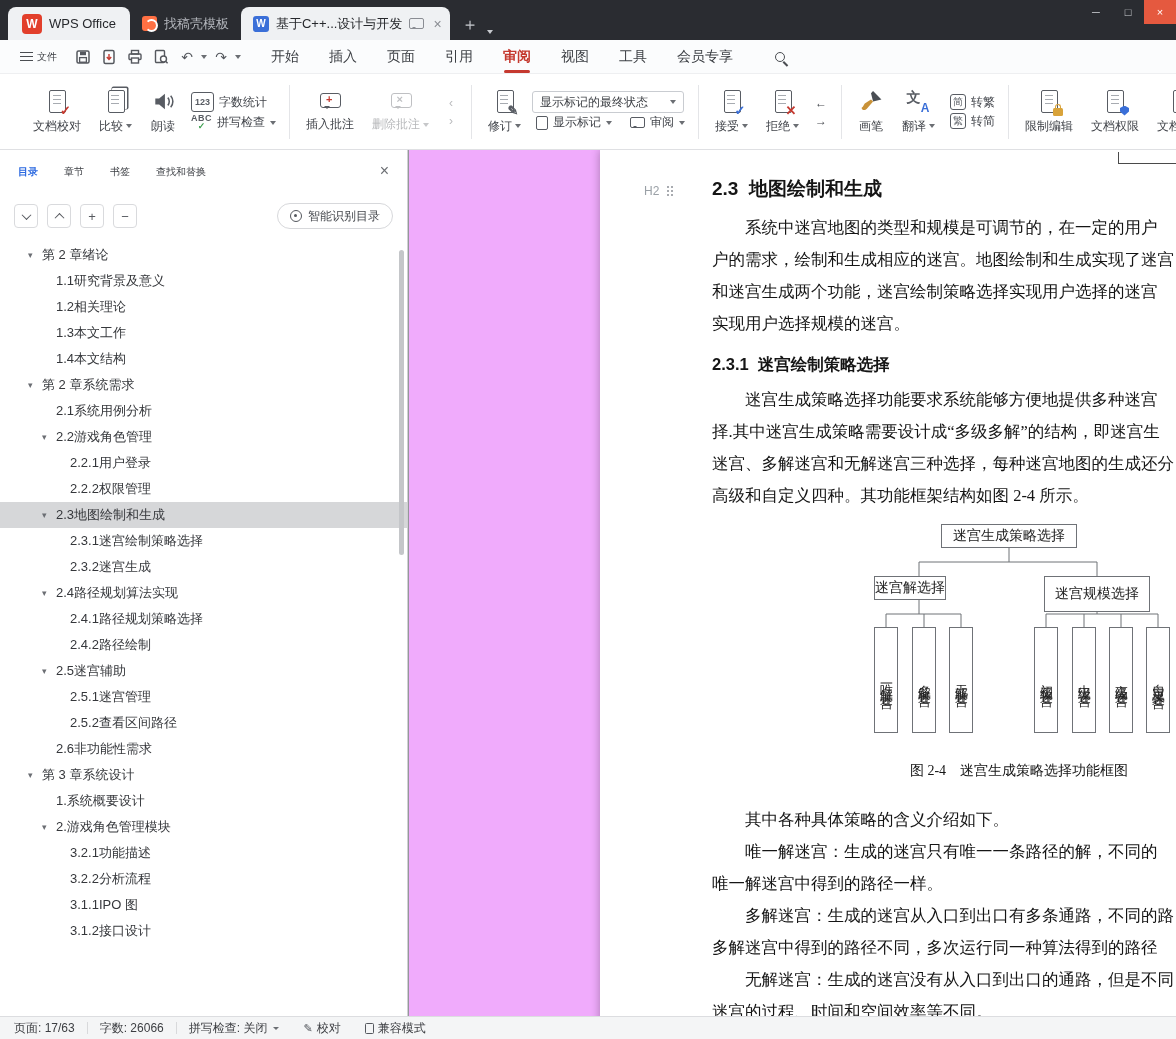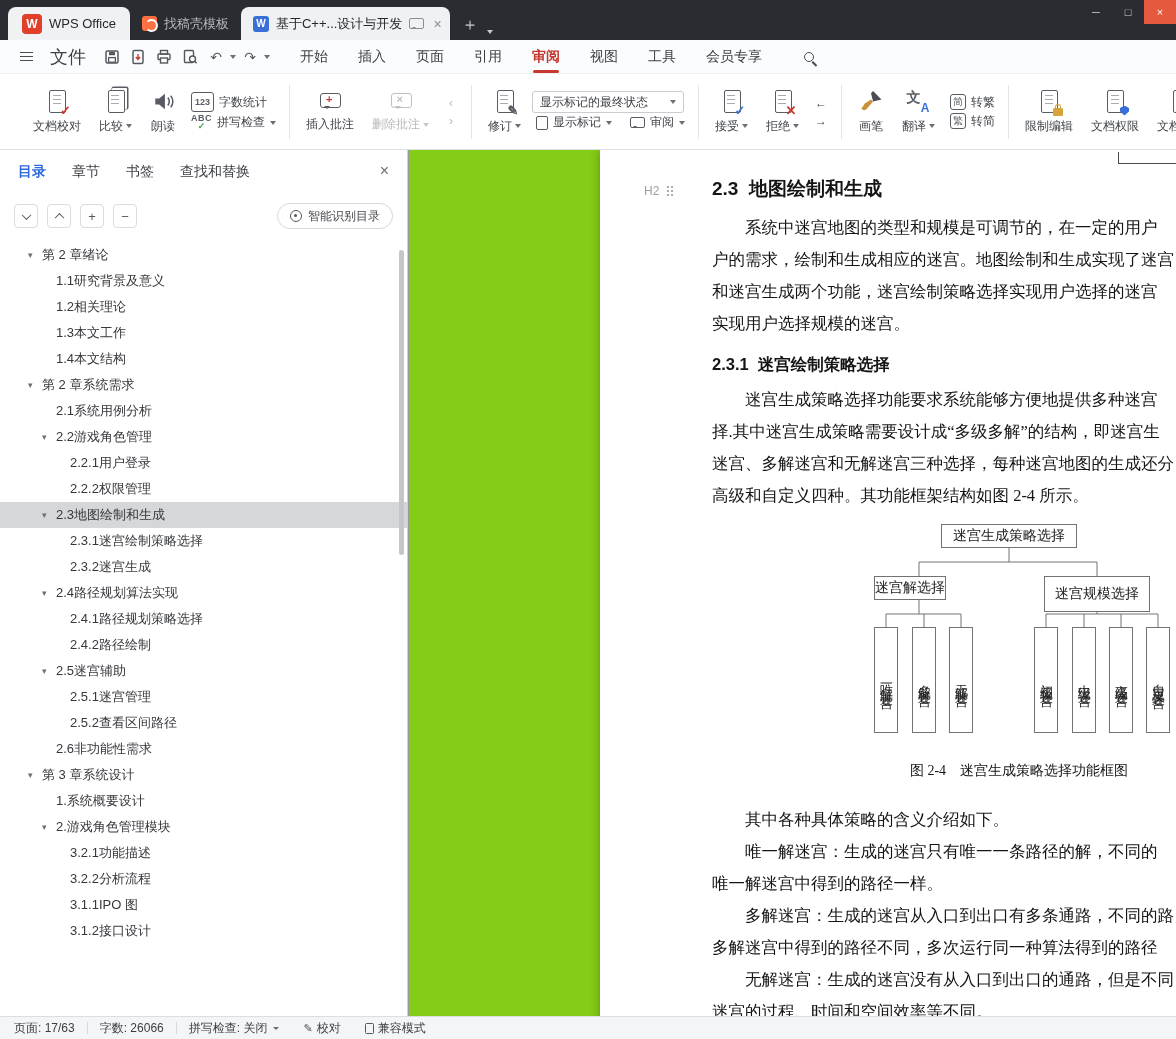--- a/index.html
+++ b/index.html
@@ -33,21 +33,21 @@
     border-top:4px solid #6b6e73;display:inline-block}
   .caret.light{border-top-color:#c6c9ce;margin-bottom:6px}
   .winctl{position:absolute;right:0;top:0;display:flex}
   .wc{width:32px;height:24px;display:flex;align-items:center;justify-content:center;
     color:#cfd2d6;font-size:11px}
   .wc.close{background:#e5593f;color:#fff}
 
   
   .menubar{position:absolute;left:0;top:40px;right:0;height:34px;background:#fbfcfd;
     border-bottom:1px solid #eeeff1;display:flex;align-items:center;padding:0 12px}
-  .filebtn{display:flex;align-items:center;gap:17px;font-size:18px;color:#3c3f44;padding:0 8px}
+  .filebtn{display:flex;align-items:center;gap:4px;font-size:10px;color:#3c3f44;padding:0 8px}
   .burger{width:13px;height:9px;border-top:1.6px solid #4a4d52;border-bottom:1.6px solid #4a4d52;
     position:relative}
   .burger::after{content:"";position:absolute;left:0;top:2.6px;width:13px;height:1.6px;background:#4a4d52}
   .mics{display:flex;align-items:center;gap:2px;margin-left:6px}
   .mic{width:24px;height:22px;display:flex;align-items:center;justify-content:center;
     color:#55585e;font-size:14px;border-radius:3px}
   .mic svg{display:block}
   .mtabs{display:flex;align-items:center;gap:30px;margin-left:30px;height:100%}
   .mtab{position:relative;height:100%;display:flex;align-items:center;font-size:14px;color:#3c3f44}
   .mtab.active{color:#c5392f;font-weight:700}
@@ -107,21 +107,21 @@
     font-size:12px;color:#46494f}
   .ictrans{position:relative;width:26px;height:25px;flex:none}
   .ictrans .cn{position:absolute;left:1px;top:0;font-size:14px;font-weight:700;color:#585c63}
   .ictrans .en{position:absolute;right:2px;bottom:-1px;font-size:12px;font-weight:700;color:#3a6fd8}
   .charic{width:16px;height:16px;border:1.2px solid #585c63;border-radius:3px;color:#585c63;
     font-size:10px;display:flex;align-items:center;justify-content:center;flex:none}
 
   
   .sidebar{position:absolute;left:0;top:150px;width:408px;bottom:23px;background:#fff;
     border-right:1px solid #cfd0d3;overflow:hidden}
-  .side-tabs{height:44px;display:flex;align-items:center;gap:26px;padding:0 18px;font-size:14px;color:#3c3f44}
+  .side-tabs{height:44px;display:flex;align-items:center;gap:26px;padding:0 18px;font-size:10px;color:#3c3f44}
   .side-tab.active{color:#2d6ae0;font-weight:700}
   .pane-close{margin-left:auto;color:#6b6e73;font-size:16px}
   .side-controls{height:44px;display:flex;align-items:center;gap:9px;padding:0 14px}
   .sqbtn{width:24px;height:24px;border:1px solid #d9dadd;border-radius:4px;background:#fff;
     display:flex;align-items:center;justify-content:center;color:#55585e;font-size:13px}
   .chev{width:7px;height:7px;border-left:1.6px solid #55585e;border-bottom:1.6px solid #55585e;display:inline-block}
   .chev.down{transform:rotate(-45deg) translate(1px,-1px)}
   .chev.up{transform:rotate(135deg) translate(1px,-1px)}
   .pill{margin-left:auto;height:26px;border:1px solid #d7d8db;border-radius:14px;display:flex;
     align-items:center;gap:6px;padding:0 12px;font-size:12px;color:#46494e;background:#fff}
@@ -131,21 +131,21 @@
   .toc-item{height:26px;display:flex;align-items:center;font-size:13px;color:#35373b;
     padding-left:28px;white-space:nowrap}
   .toc-item.lvl1{padding-left:42px}
   .toc-item.lvl2{padding-left:56px}
   .toc-item .tri{width:10px;margin-right:4px;font-size:9px;color:#6b6e73;flex:none}
   .toc-item.noarrow .tri{visibility:hidden}
   .toc-item.selected{background:#d6d7d9}
   .sb-thumb{position:absolute;right:3px;top:100px;width:5px;height:305px;background:#c4c6c9;border-radius:3px}
 
   
-  .docarea{position:absolute;left:409px;top:150px;right:0;bottom:23px;background:#84cc16;overflow:hidden}
+  .docarea{position:absolute;left:409px;top:150px;right:0;bottom:23px;background:#f0abfc;overflow:hidden}
   .page{position:absolute;left:191px;top:0;width:840px;height:102%;background:#fff;
     box-shadow:0 0 9px rgba(0,0,0,.3)}
   .tcorner{position:absolute;left:518px;top:2px;width:310px;height:12px;
     border-left:1.5px solid #4a4a4a;border-bottom:1.5px solid #4a4a4a}
   .hmark{position:absolute;left:44px;top:34px;display:flex;align-items:center;gap:7px;color:#9aa0a6}
   .h2t{font-size:12px}
   .hdots{width:8px;height:12px;background-image:radial-gradient(#a8abb0 1.1px,transparent 1.3px);
     background-size:4px 4px}
   .content{padding:26px 0 0 112px;color:#151515}
   .dh1{font:700 19px "Liberation Sans",sans-serif;margin-bottom:10px;white-space:pre}

